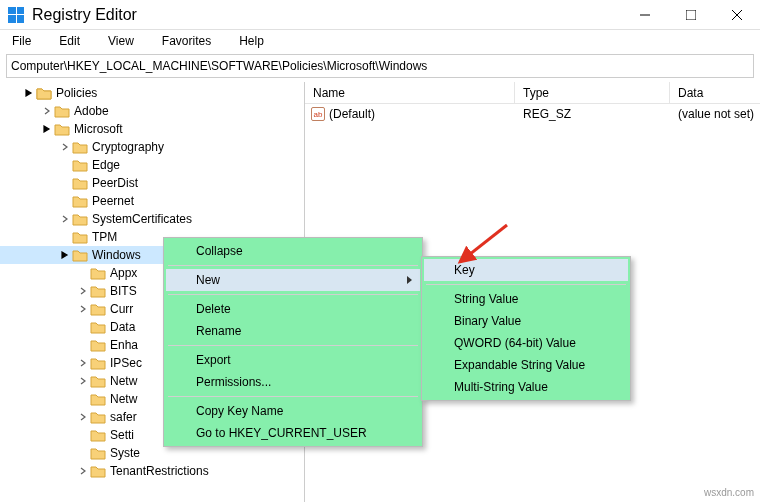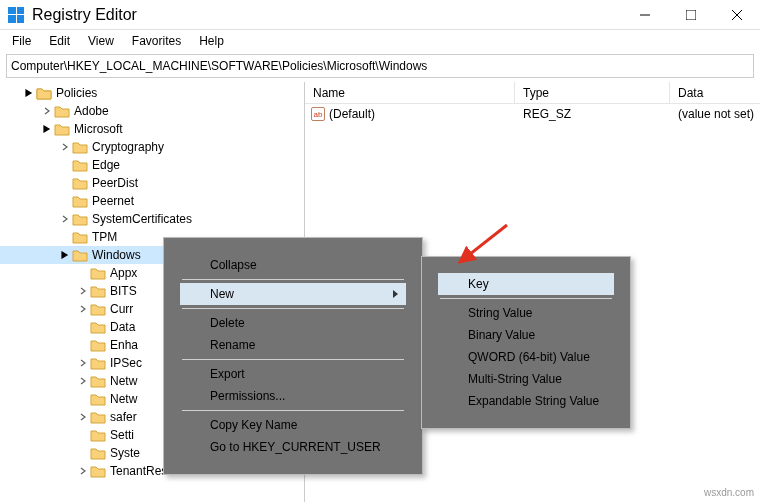--- a/index.html
+++ b/index.html
@@ -4,21 +4,21 @@
   <style>
     * { margin: 0; padding: 0; box-sizing: border-box; font-family: "Segoe UI", Tahoma, sans-serif; font-size: 12px; }
     body { background: #fff; width: 760px; height: 502px; overflow: hidden; position: relative; }
     .titlebar { height: 30px; display: flex; align-items: center; border-bottom: 1px solid #e0e0e0; }
     .titlebar-icon { width: 16px; height: 16px; margin: 0 8px; display: grid; grid-template: 1fr 1fr / 1fr 1fr; gap: 1px; }
     .titlebar-icon span { background: #1e88e5; }
     .titlebar-title { flex: 1; font-size: 16px; color: #000; }
     .win-controls { display: flex; }
     .win-btn { width: 46px; height: 30px; display: flex; align-items: center; justify-content: center; }
     .win-btn svg { width: 10px; height: 10px; stroke: #000; fill: none; stroke-width: 1; }
-    .menubar { height: 22px; display: flex; align-items: center; padding: 0 4px; gap: 2px; }
+    .menubar { height: 22px; display: flex; align-items: center; padding: 0 4px; gap: 12px; }
     .menu-item { padding: 2px 8px; cursor: default; }
     .addressbar { height: 24px; border: 1px solid #ccc; margin: 2px 6px 4px 6px; display: flex; align-items: center; padding: 0 4px; }
     .addressbar-label { color: #000; }
     .addressbar-path { color: #000; flex: 1; }
     .content { display: flex; height: calc(100% - 82px); position: relative; }
     .tree-pane { width: 305px; border-right: 1px solid #ccc; overflow: hidden; padding-top: 2px; }
     .list-pane { flex: 1; }
     .list-header { display: flex; border-bottom: 1px solid #e5e5e5; height: 22px; align-items: center; justify-content: space-between; }
     .col-name { width: 210px; padding-left: 8px; border-right: 1px solid #e5e5e5; height: 100%; line-height: 22px; }
     .col-type { width: 155px; padding-left: 8px; border-right: 1px solid #e5e5e5; height: 100%; line-height: 22px; }
@@ -33,21 +33,21 @@
     .expander { width: 14px; height: 14px; display: flex; align-items: center; justify-content: center; flex-shrink: 0; }
     .expander svg { width: 8px; height: 8px; stroke: #606060; fill: none; stroke-width: 1.2; }
     .expander.open svg { stroke: #000; fill: #000; }
     .folder-icon { width: 16px; height: 14px; margin-right: 4px; flex-shrink: 0; }
     .folder-icon svg { width: 100%; height: 100%; }
     .tree-label { color: #000; }
     .indent-1 { padding-left: 22px; }
     .indent-2 { padding-left: 40px; }
     .indent-3 { padding-left: 58px; }
     .indent-4 { padding-left: 76px; }
-    .ctx-menu { position: absolute; background: #737373; border: 1px solid #bbb; box-shadow: 3px 3px 5px rgba(0,0,0,.25); padding: 16px; z-index: 10; }
+    .ctx-menu { position: absolute; background: #86efac; border: 1px solid #bbb; box-shadow: 3px 3px 5px rgba(0,0,0,.25); padding: 2px; z-index: 10; }
     .ctx-item { height: 22px; display: flex; align-items: center; padding: 0 40px 0 30px; white-space: nowrap; cursor: default; }
     .ctx-item.highlight { background: #d8e6f2; }
     .ctx-item.arrow::after { content: ""; width: 0; height: 0; border-top: 4px solid transparent; border-bottom: 4px solid transparent; border-left: 5px solid #333; position: absolute; right: 8px; }
     .ctx-sep { height: 1px; background: #d0d0d0; margin: 3px 2px; }
     .main-ctx { left: 163px; top: 237px; width: 260px; }
     .sub-ctx { left: 421px; top: 256px; width: 210px; }
     .arrow-overlay { position: absolute; left: 452px; top: 220px; z-index: 20; pointer-events: none; }
     .watermark { position: absolute; right: 6px; bottom: 4px; font-size: 10px; color: #999; }
   </style>
 </head>
@@ -354,22 +354,22 @@
   <div class="ctx-item">Copy Key Name</div>
   <div class="ctx-item">Go to HKEY_CURRENT_USER</div>
 </div>
 
 <div class="ctx-menu sub-ctx">
   <div class="ctx-item highlight">Key</div>
   <div class="ctx-sep"></div>
   <div class="ctx-item">String Value</div>
   <div class="ctx-item">Binary Value</div>
   <div class="ctx-item">QWORD (64-bit) Value</div>
+  <div class="ctx-item">Expandable String Value</div>
   <div class="ctx-item">Multi-String Value</div>
-  <div class="ctx-item">Expandable String Value</div>
 </div>
 
 <svg class="arrow-overlay" width="60" height="50">
   <defs>
       <marker id="ah" markerWidth="6" markerHeight="6" refX="5" refY="3" orient="auto">
         <path d="M0 0 L6 3 L0 6 Z" fill="#e03020"></path>
       </marker>
     </defs>
   <line x1="55" y1="5" x2="8" y2="42" stroke="#e03020" stroke-width="3" marker-end="url(#ah)"></line>
 </svg>

